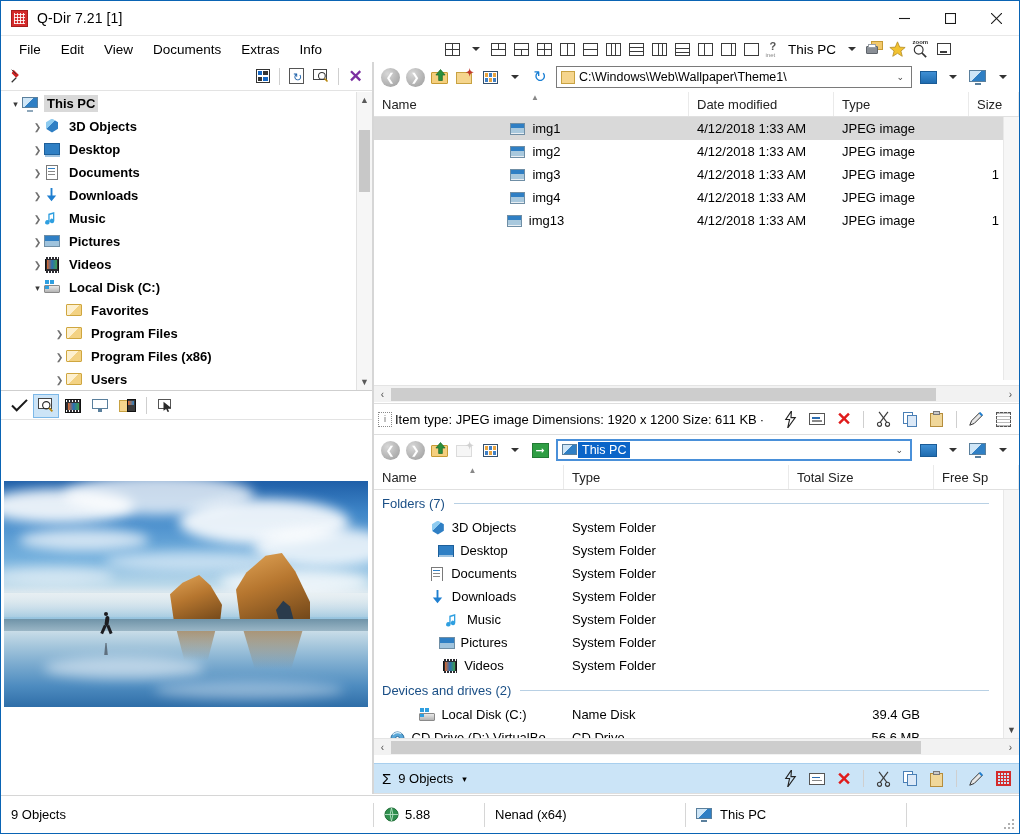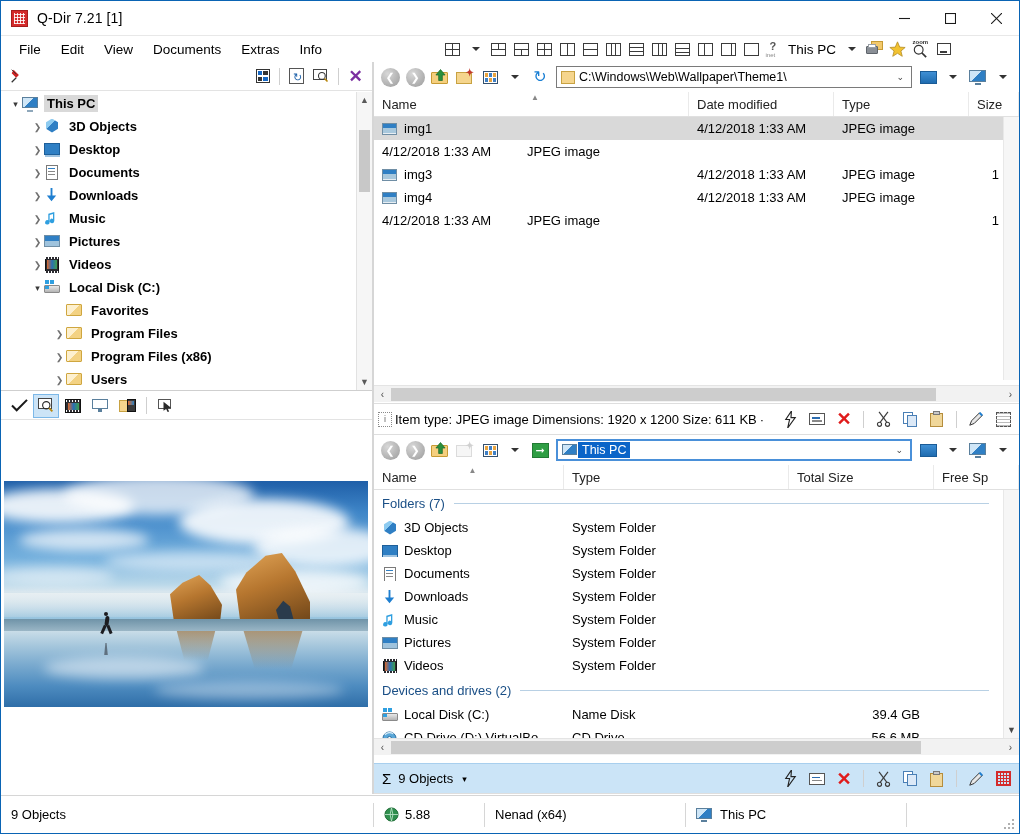--- a/index.html
+++ b/index.html
@@ -138,21 +138,21 @@
   }
   .col{
     display:flex; align-items:center; padding-left:8px; font-size:13px; color:#222;
     border-right:1px solid #eaeaea; position:relative; cursor:default;
   }
   .sortmark{ position:absolute; left:50%; top:1px; font-size:8px; color:#888; }
 
   .listbox{ position:absolute; left:0; right:0; overflow:hidden; background:#fff;}
   .frow{ height:23px; display:flex; align-items:center; font-size:13px; cursor:default;}
   .frow.sel{ background:#d9d9d9; }
-  .fname{ display:flex; align-items:center; padding-left:8px; overflow:hidden; white-space:nowrap;}
+  .fname{ display:flex; align-items:center; padding-left:8px; overflow:hidden; white-space:nowrap;justify-content:center;}
   .ficon{ width:16px;height:14px;margin-right:6px;flex:none;position:relative;}
   .grphdr{ height:26px; display:flex; align-items:center; font-size:13px; color:#1a4f86; padding-left:8px;}
   .grphdr .rule{ flex:1; height:1px; background:#b8d0e4; margin-left:9px; margin-right:14px;}
 
   .hscroll{ height:17px; background:#f2f2f2; display:flex; align-items:center; border-top:1px solid #e4e4e4;}
   .hs-arrow{ width:17px; text-align:center; font-size:10px; color:#4a4a4a;}
   .hs-track{ flex:1; height:15px; position:relative; background:#f2f2f2;}
   .hs-thumb{ position:absolute; left:0; top:1px; height:13px; background:#cdcdcd;}
   .vscroll{ position:absolute; right:0; width:16px; background:#f6f6f6; border-left:1px solid #e8e8e8;}
   .vs-a{ height:16px; display:flex; align-items:center; justify-content:center; font-size:9px; color:#4a4a4a;}
@@ -673,20 +673,28 @@
                   <i style="position:absolute;left:1px;top:2px;width:13px;height:4px;background:#2f7fc4;display:block;"></i>
                   <i style="position:absolute;left:1px;top:6px;width:13px;height:5px;background:#a8c8dd;display:block;"></i>
                 </span>
                 <span>img1</span>
               </div>
               <div style="width: 145px; padding-left: 8px; white-space: nowrap;">4/12/2018 1:33 AM</div>
               <div style="width: 135px; padding-left: 8px; white-space: nowrap;">JPEG image</div>
               <div style="flex: 1 1 0%; padding-right: 4px; text-align: right; white-space: nowrap;"></div>
             </div>
             <div class="frow">
+              <div class="fname" style="width: 315px;">
+                <span class="ficon">
+                  <span style="position:absolute;left:0;top:1px;width:15px;height:12px;background:#e8eef3;border:1px solid #6f8ea5;"></span>
+                  <i style="position:absolute;left:1px;top:2px;width:13px;height:4px;background:#2f7fc4;display:block;"></i>
+                  <i style="position:absolute;left:1px;top:6px;width:13px;height:5px;background:#a8c8dd;display:block;"></i>
+                </span>
+                <span>img2</span>
+              </div>
               <div style="width: 145px; padding-left: 8px; white-space: nowrap;">4/12/2018 1:33 AM</div>
               <div style="width: 135px; padding-left: 8px; white-space: nowrap;">JPEG image</div>
               <div style="flex: 1 1 0%; padding-right: 4px; text-align: right; white-space: nowrap;"></div>
             </div>
             <div class="frow">
               <div class="fname" style="width: 315px;">
                 <span class="ficon">
                   <span style="position:absolute;left:0;top:1px;width:15px;height:12px;background:#e8eef3;border:1px solid #6f8ea5;"></span>
                   <i style="position:absolute;left:1px;top:2px;width:13px;height:4px;background:#2f7fc4;display:block;"></i>
                   <i style="position:absolute;left:1px;top:6px;width:13px;height:5px;background:#a8c8dd;display:block;"></i>
@@ -704,20 +712,28 @@
                   <i style="position:absolute;left:1px;top:2px;width:13px;height:4px;background:#2f7fc4;display:block;"></i>
                   <i style="position:absolute;left:1px;top:6px;width:13px;height:5px;background:#a8c8dd;display:block;"></i>
                 </span>
                 <span>img4</span>
               </div>
               <div style="width: 145px; padding-left: 8px; white-space: nowrap;">4/12/2018 1:33 AM</div>
               <div style="width: 135px; padding-left: 8px; white-space: nowrap;">JPEG image</div>
               <div style="flex: 1 1 0%; padding-right: 4px; text-align: right; white-space: nowrap;"></div>
             </div>
             <div class="frow">
+              <div class="fname" style="width: 315px;">
+                <span class="ficon">
+                  <span style="position:absolute;left:0;top:1px;width:15px;height:12px;background:#e8eef3;border:1px solid #6f8ea5;"></span>
+                  <i style="position:absolute;left:1px;top:2px;width:13px;height:4px;background:#2f7fc4;display:block;"></i>
+                  <i style="position:absolute;left:1px;top:6px;width:13px;height:5px;background:#a8c8dd;display:block;"></i>
+                </span>
+                <span>img13</span>
+              </div>
               <div style="width: 145px; padding-left: 8px; white-space: nowrap;">4/12/2018 1:33 AM</div>
               <div style="width: 135px; padding-left: 8px; white-space: nowrap;">JPEG image</div>
               <div style="flex: 1 1 0%; padding-right: 4px; text-align: right; white-space: nowrap;">1</div>
             </div>
           </div>
         <div class="vscroll" style="top:55px; bottom:22px;"></div>
         <div class="hscroll" style="position:absolute;left:0;right:0;bottom:0;">
           <span class="hs-arrow">‹</span>
           <span class="hs-track">
               <span class="hs-thumb" style="left:0;width:545px;"></span>

